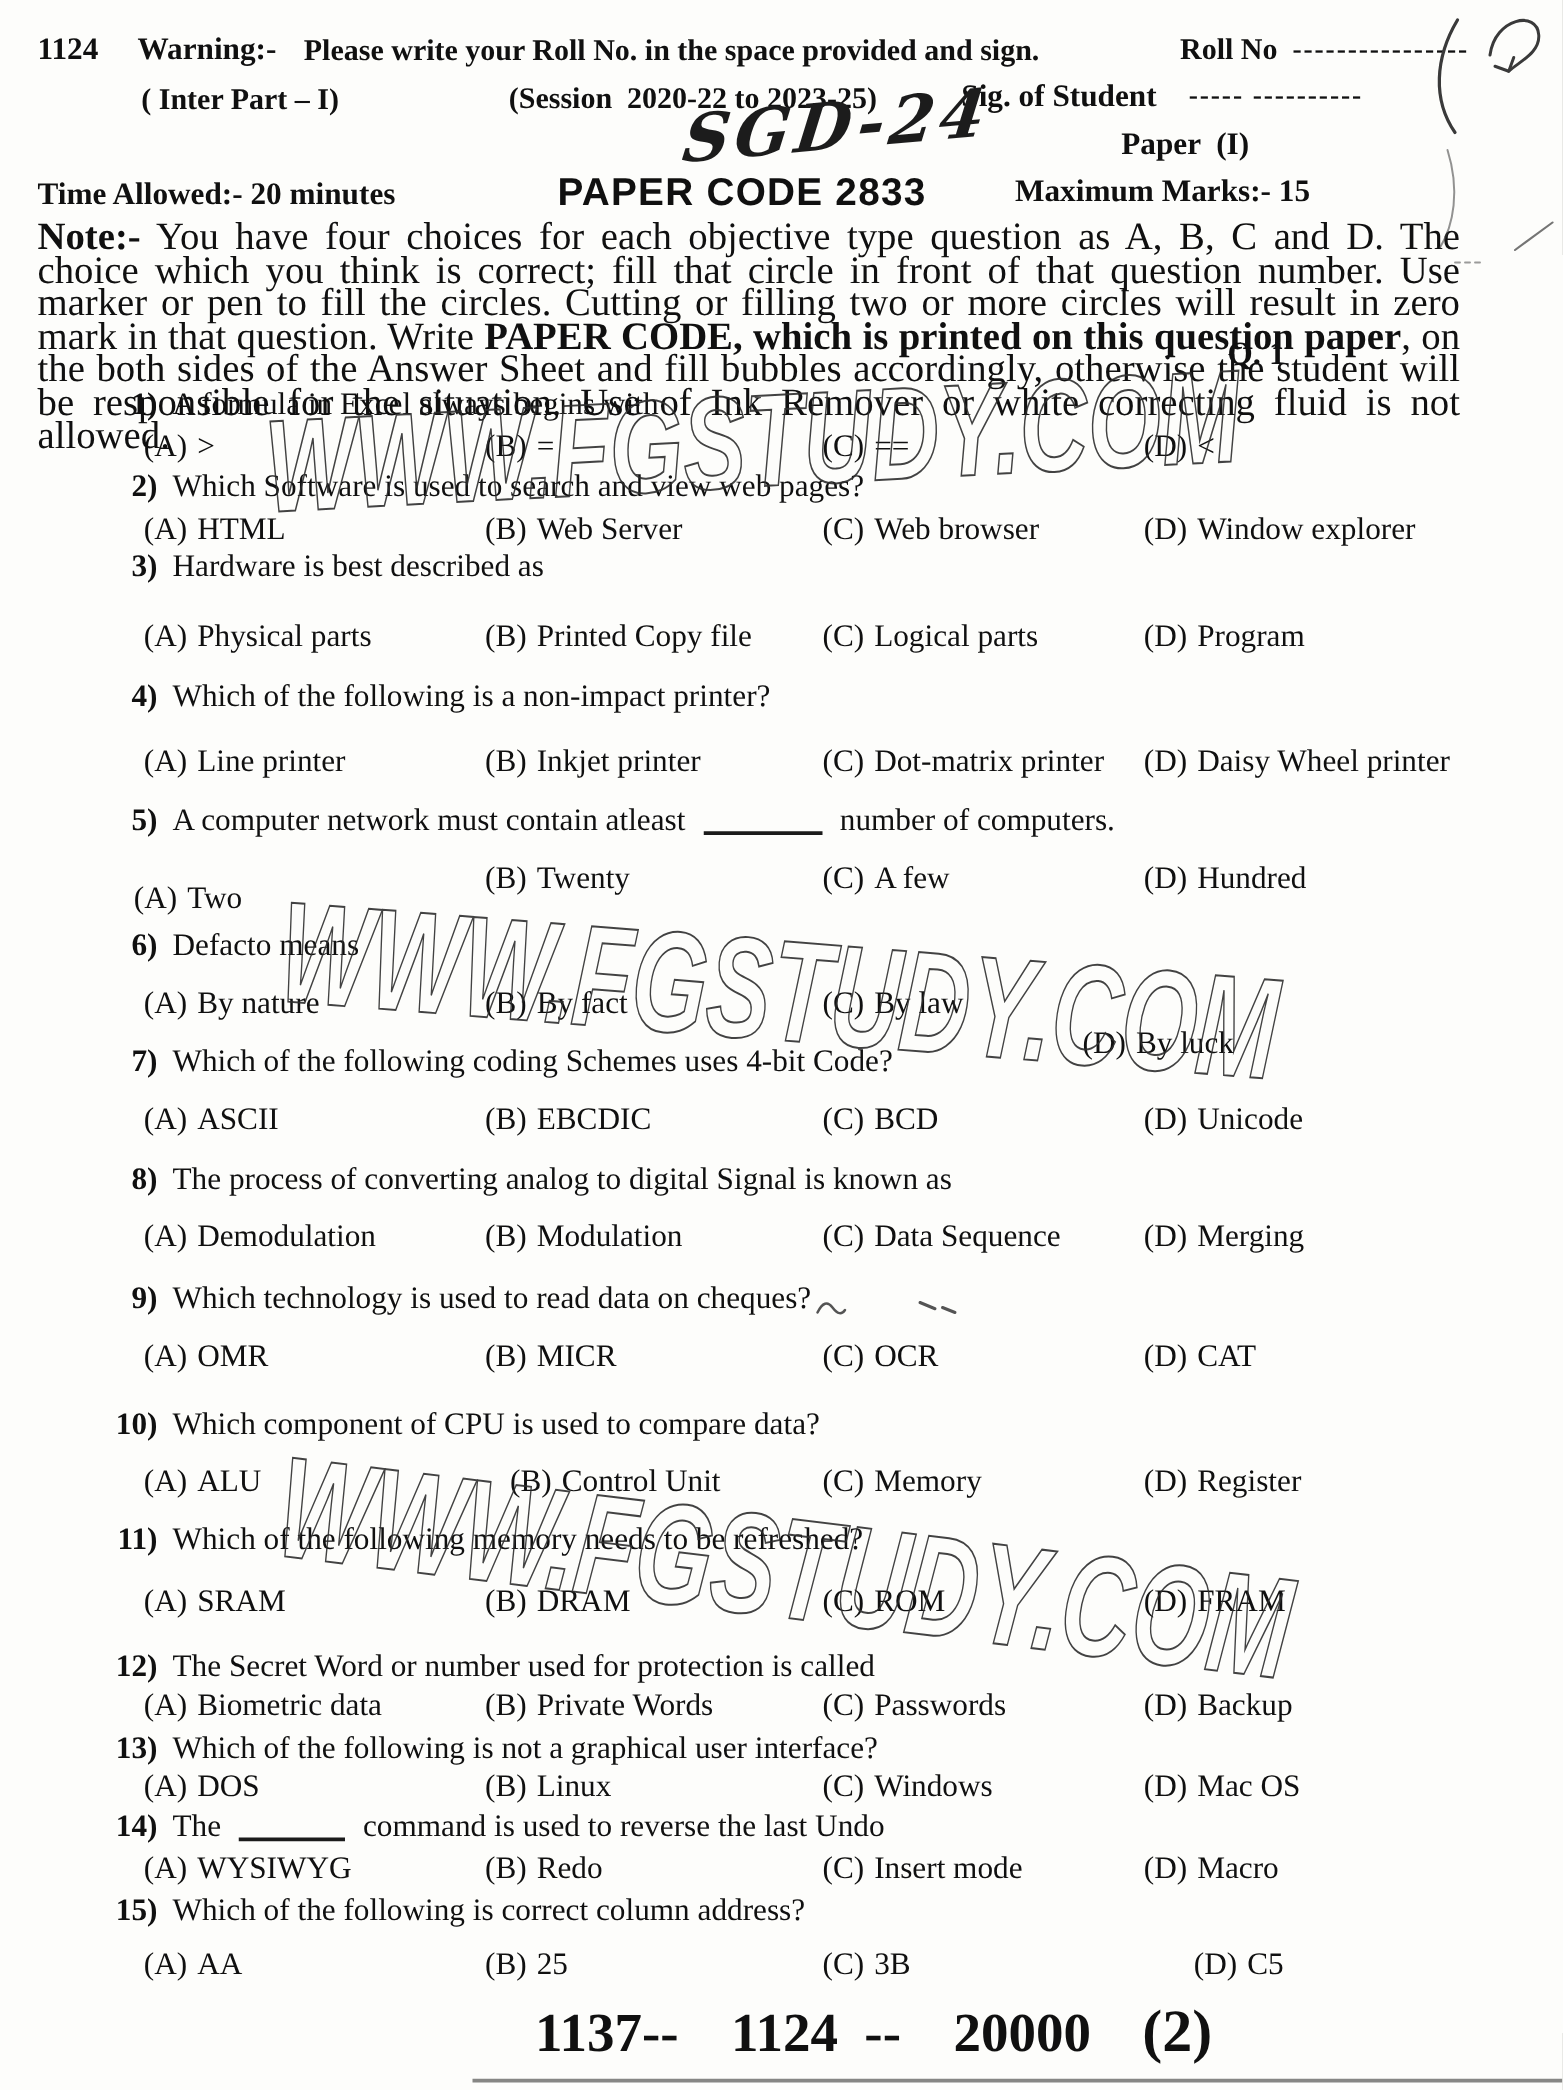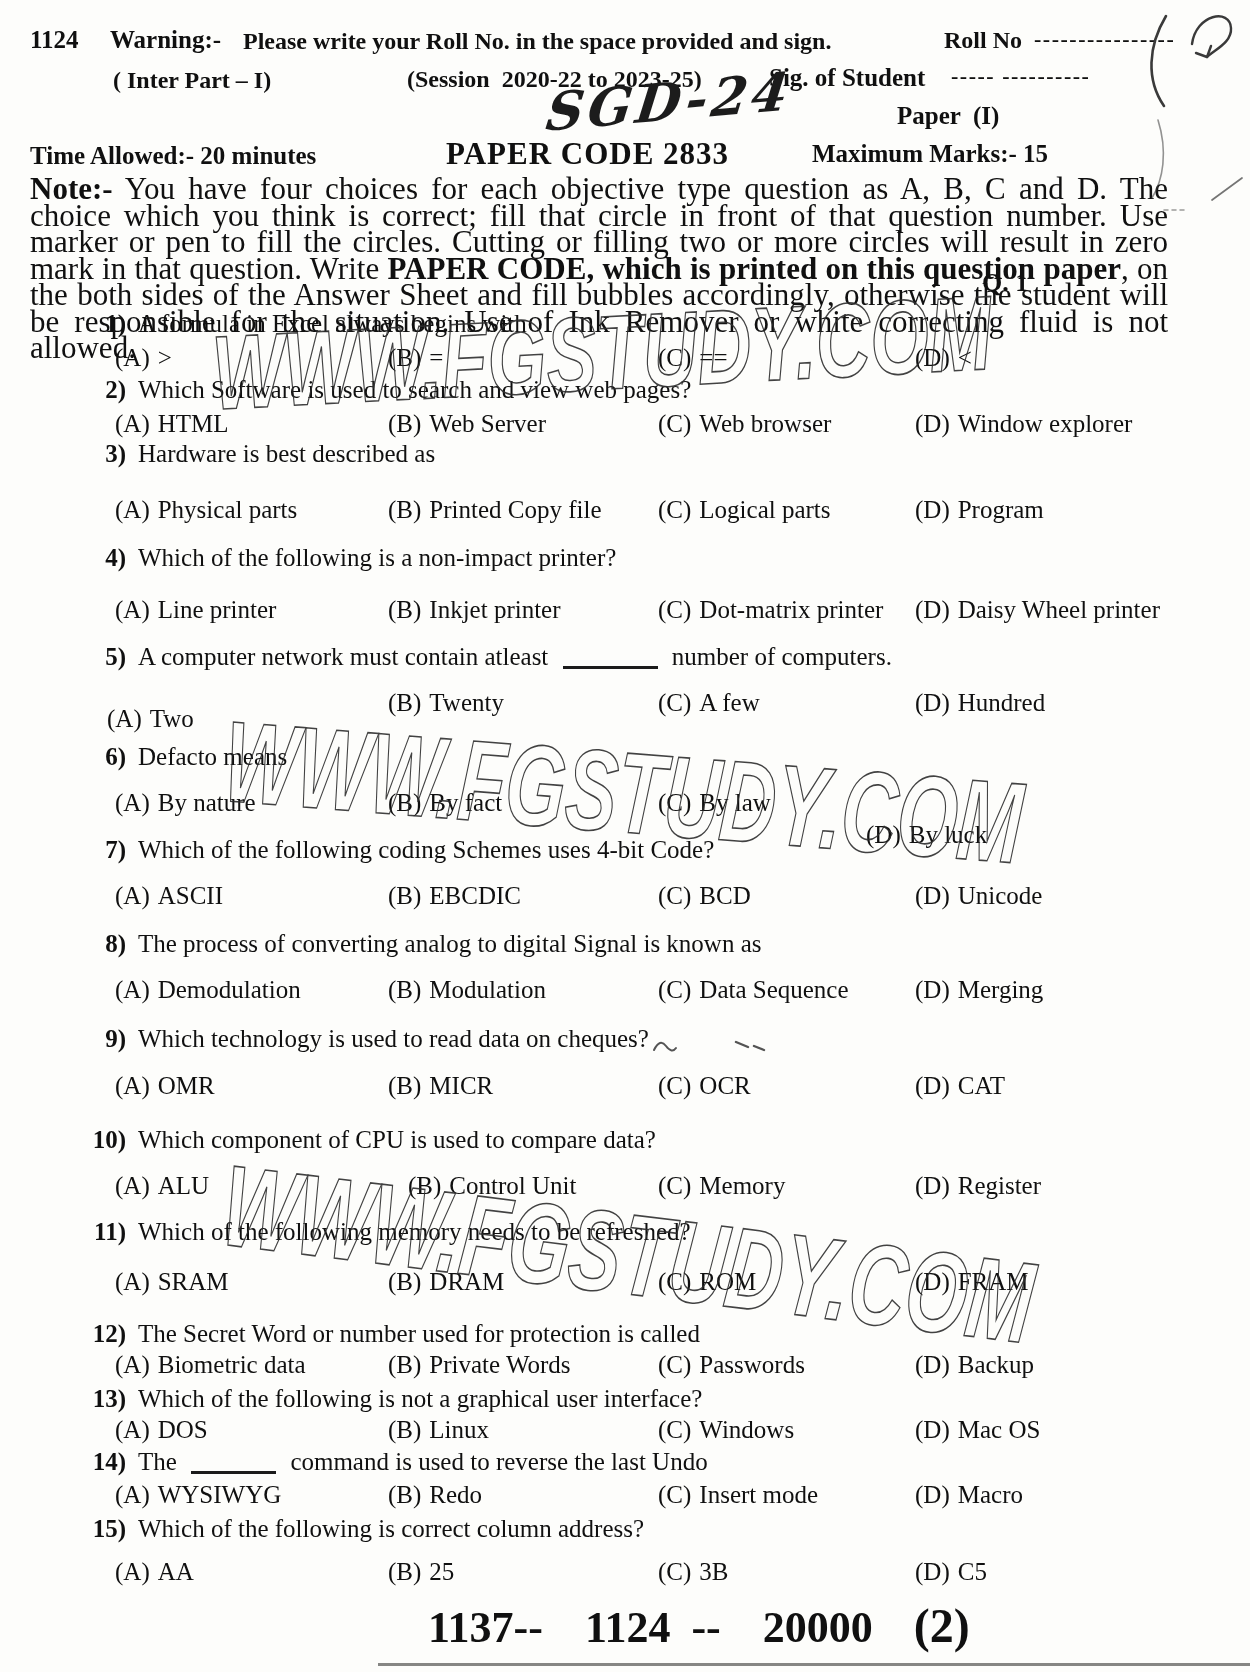--- a/index.html
+++ b/index.html
@@ -6,21 +6,21 @@
   html,body{margin:0;padding:0;background:#d9d9d6;}
   .page{
     position:relative;width:1250px;height:1672px;margin:0 auto;
     background:#fdfdfb;color:#101010;overflow:hidden;
     font-family:"Liberation Serif","DejaVu Serif",serif;
   }
   .abs{position:absolute;}
   .hdr{font-weight:bold;font-size:24px;white-space:pre;}
   .hdr-lg{font-size:25px;}
   .dashes{letter-spacing:1.5px;font-size:22px;}
-  .papercode{font-family:Liberation Serif, serif;font-weight:bold;font-size:31px;letter-spacing:1px;white-space:pre;}
+  .papercode{font-family:Liberation Sans, sans-serif;font-weight:bold;font-size:31px;letter-spacing:1px;white-space:pre;}
   .sgd{
     font-family:"DejaVu Serif",serif;font-style:italic;font-weight:bold;
     font-size:52px;transform:rotate(-5deg) skewX(-12deg);transform-origin:left bottom;
     letter-spacing:4px;color:#1c1c1c;white-space:pre;
   }
   .note{
     position:absolute;left:30px;top:176px;width:1138px;
     font-size:31px;line-height:26.5px;text-align:justify;
   }
   .note .b{font-weight:bold;}
@@ -159,21 +159,21 @@
         <span class="opt" style="left: 115px;"><span class="opt-label">(A)</span><span class="opt-text">WYSIWYG</span></span>
         <span class="opt" style="left: 388px;"><span class="opt-label">(B)</span><span class="opt-text">Redo</span></span>
         <span class="opt" style="left: 658px;"><span class="opt-label">(C)</span><span class="opt-text">Insert mode</span></span>
         <span class="opt" style="left: 915px;"><span class="opt-label">(D)</span><span class="opt-text">Macro</span></span>
       </div>
       <div class="q-stem" style="top: 1515px;"><span class="q-num">15)</span><span>Which of the following is correct column address?</span></div>
       <div class="q-opts" style="top: 1558px; text-decoration: underline;">
         <span class="opt" style="left: 115px;"><span class="opt-label">(A)</span><span class="opt-text">AA</span></span>
         <span class="opt" style="left: 388px;"><span class="opt-label">(B)</span><span class="opt-text">25</span></span>
         <span class="opt" style="left: 658px;"><span class="opt-label">(C)</span><span class="opt-text">3B</span></span>
-        <span class="opt" style="left: 915px;"><span class="opt-label">(D)</span><span class="opt-text">C5</span></span>
+        <span class="opt" style="left: 955px;"><span class="opt-label">(D)</span><span class="opt-text">C5</span></span>
       </div>
     </div>
 
   <svg class="wm" style="left:205px;top:272px;transform:rotate(-3deg);transform-origin:0 50%;" width="810" height="220" xmlns="http://www.w3.org/2000/svg">
     <text x="8" y="138" font-family="Liberation Sans, DejaVu Sans, sans-serif" font-size="105" font-weight="bold" font-style="italic" fill="none" stroke="#2e2e2e" stroke-width="1.6" opacity="0.9" textLength="780" lengthAdjust="spacingAndGlyphs">WWW.FGSTUDY.COM</text>
   </svg>
   <svg class="wm" style="left:215px;top:650px;transform:rotate(4.5deg);transform-origin:0 50%;" width="830" height="260" xmlns="http://www.w3.org/2000/svg">
     <text x="8" y="150" font-family="Liberation Sans, DejaVu Sans, sans-serif" font-size="115" font-weight="bold" font-style="italic" fill="none" stroke="#2e2e2e" stroke-width="1.6" opacity="0.9" textLength="800" lengthAdjust="spacingAndGlyphs">WWW.FGSTUDY.COM</text>
   </svg>
   <svg class="wm" style="left:212px;top:1098px;transform:rotate(7deg);transform-origin:0 50%;" width="845" height="270" xmlns="http://www.w3.org/2000/svg">

